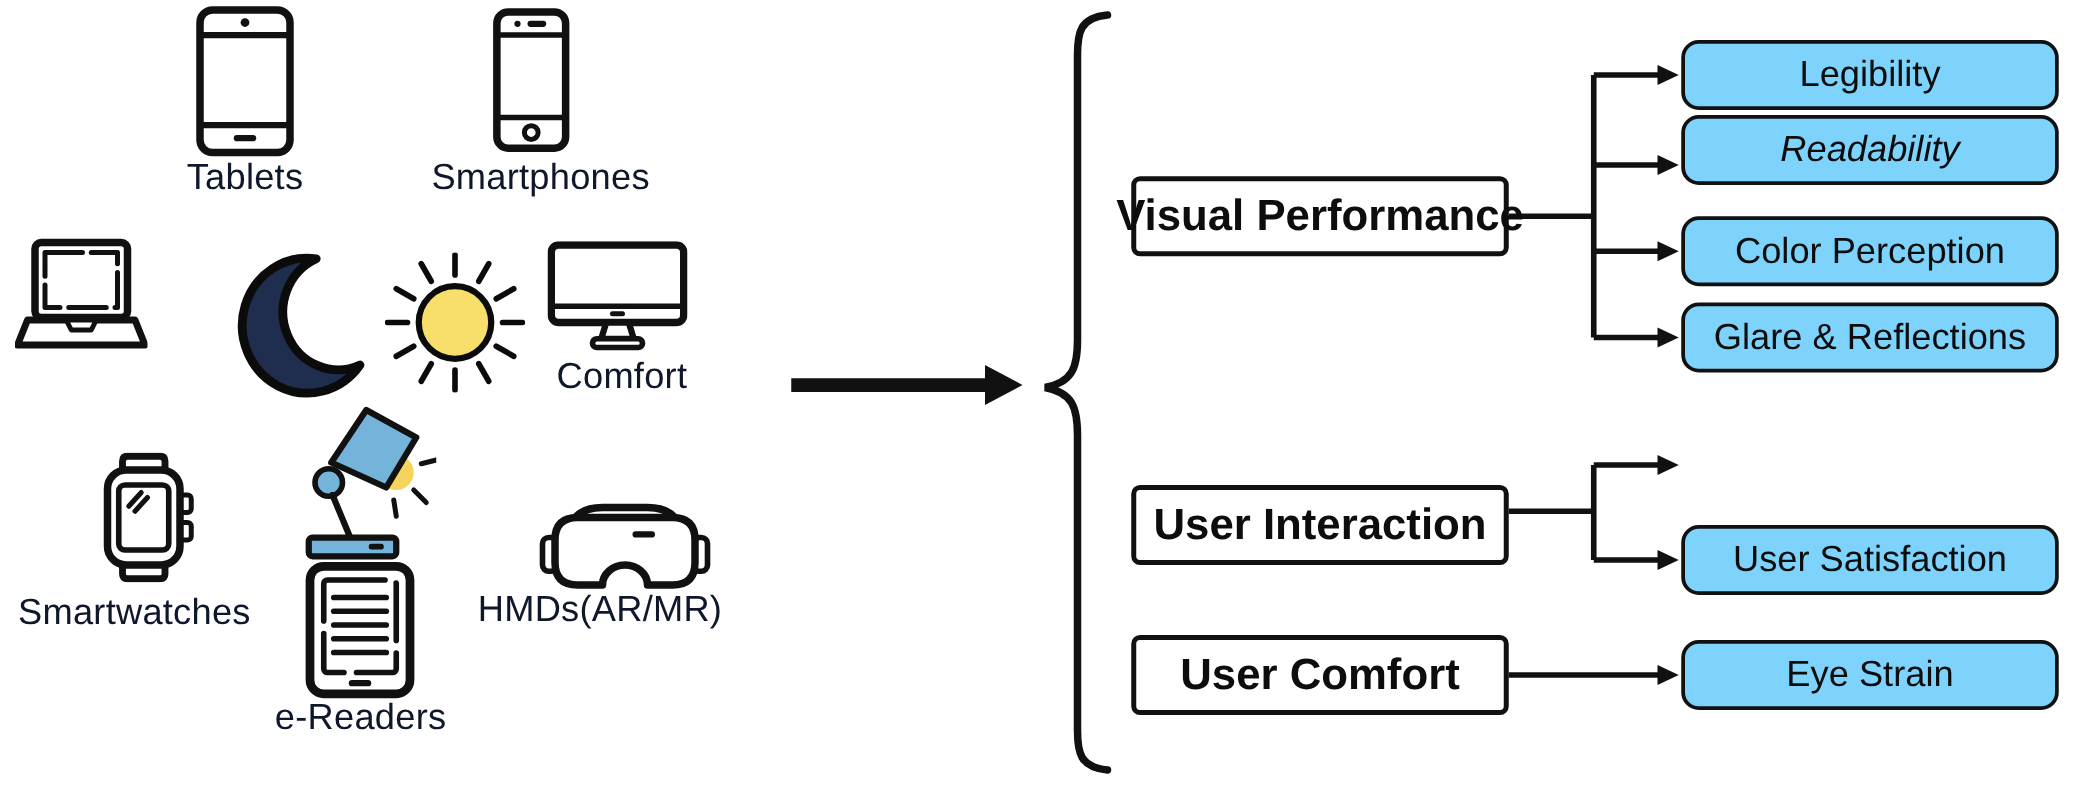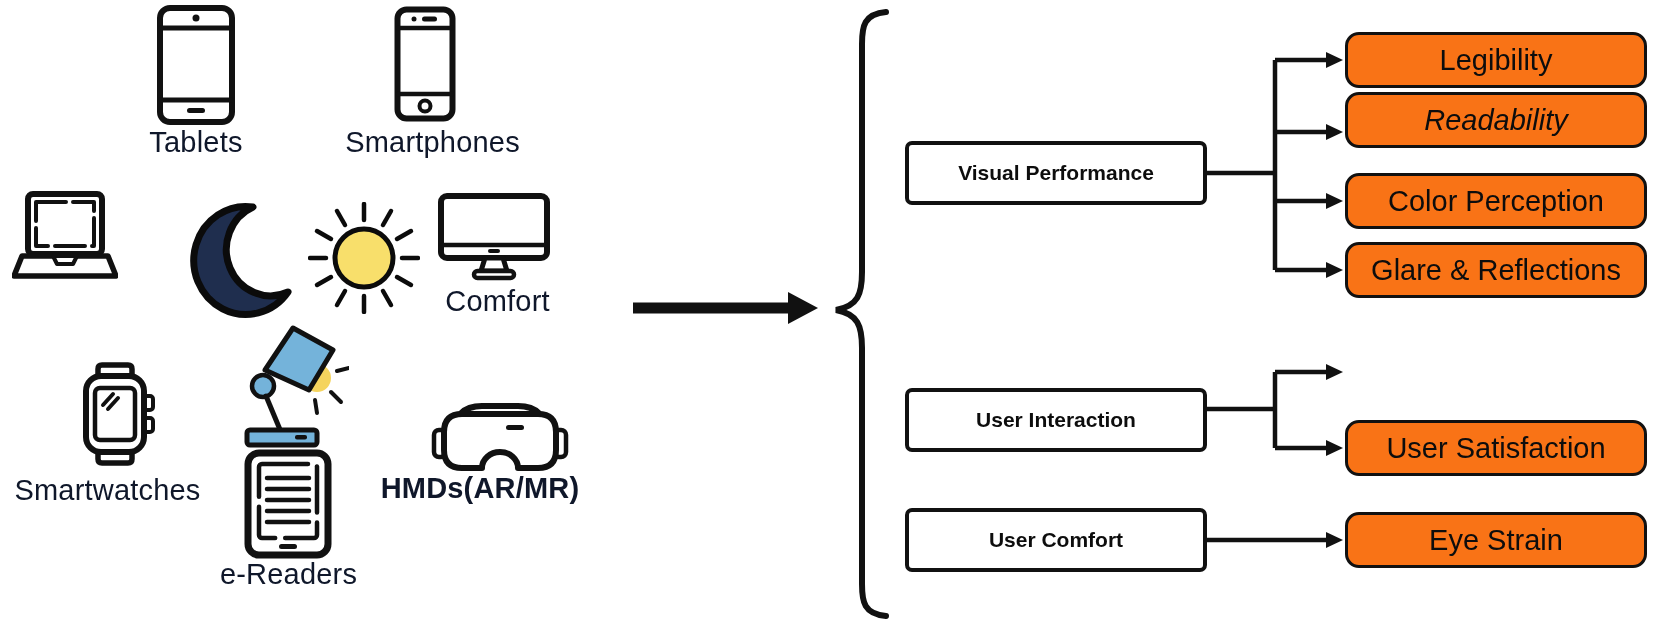--- a/index.html
+++ b/index.html
@@ -9,26 +9,26 @@
   }
   .abs{position:absolute;}
   .dev-label{
     position:absolute;font-size:29px;font-weight:500;text-align:center;
     color:#0f172a;letter-spacing:0.2px;white-space:nowrap;
   }
   .cat-box{
     position:absolute;left:905px;width:302px;height:64px;
     border:4px solid #111;border-radius:7px;background:#fff;
     display:flex;align-items:center;justify-content:center;
-    font-size:21px;font-weight:bold;white-space:nowrap;
+    font-size:35px;font-weight:bold;white-space:nowrap;
     box-sizing:border-box;
   }
   .leaf-box{
     position:absolute;left:1345px;width:302px;height:56px;
-    border:3.5px solid #111;border-radius:14px;background:#f97316;
+    border:3.5px solid #111;border-radius:14px;background:#7dd3fc;
     display:flex;align-items:center;justify-content:center;
     font-size:29px;font-weight:normal;white-space:nowrap;
     box-sizing:border-box;
   }
   svg{display:block;}
   .ic line,.ic path,.ic rect,.ic circle{vector-effect:non-scaling-stroke;}
 </style>
 </head>
 <body>
 
@@ -133,21 +133,21 @@
 
   <div class="abs" style="left:430px;top:398px;width:140px;height:80px;">
     <svg class="ic" width="140" height="80" viewBox="0 0 140 80" fill="none" stroke="#111" stroke-linecap="round" stroke-linejoin="round">
       <path d="M24,38 Q24,8 52,8 L88,8 Q116,8 116,38" stroke-width="6"></path>
       <rect x="4" y="32" width="12" height="27" rx="5" fill="#fff" stroke-width="4.5"></rect>
       <rect x="124" y="32" width="12" height="27" rx="5" fill="#fff" stroke-width="4.5"></rect>
       <path d="M32,16 L108,16 Q126,16 126,34 L126,52 Q126,70 108,70 L88,70 A18,16 0 0 0 52,70 L32,70 Q14,70 14,52 L14,34 Q14,16 32,16 Z" fill="#fff" stroke-width="6"></path>
       <rect x="76" y="27" width="18" height="5" rx="2.5" fill="#111" stroke="none"></rect>
     </svg>
   </div>
-  <div class="dev-label" style="left:375px;top:472px;width:210px;font-weight:bold;">HMDs(AR/MR)</div>
+  <div class="dev-label" style="left:375px;top:472px;width:210px;">HMDs(AR/MR)</div>
 
   <div class="abs" style="left:243px;top:448px;width:90px;height:112px;">
     <svg class="ic" width="90" height="112" viewBox="0 0 90 112" fill="none" stroke="#111" stroke-linecap="round" stroke-linejoin="round">
       <rect x="5" y="5" width="80" height="102" rx="11" fill="#fff" stroke-width="7"></rect>
       <rect x="16" y="16" width="58" height="74" rx="3" stroke-width="4.5" stroke-dasharray="46 10"></rect>
       <line x1="24" y1="30" x2="66" y2="30" stroke-width="4.5"></line>
       <line x1="24" y1="41" x2="66" y2="41" stroke-width="4.5"></line>
       <line x1="24" y1="52" x2="66" y2="52" stroke-width="4.5"></line>
       <line x1="24" y1="63" x2="66" y2="63" stroke-width="4.5"></line>
       <line x1="24" y1="74" x2="66" y2="74" stroke-width="4.5"></line>

